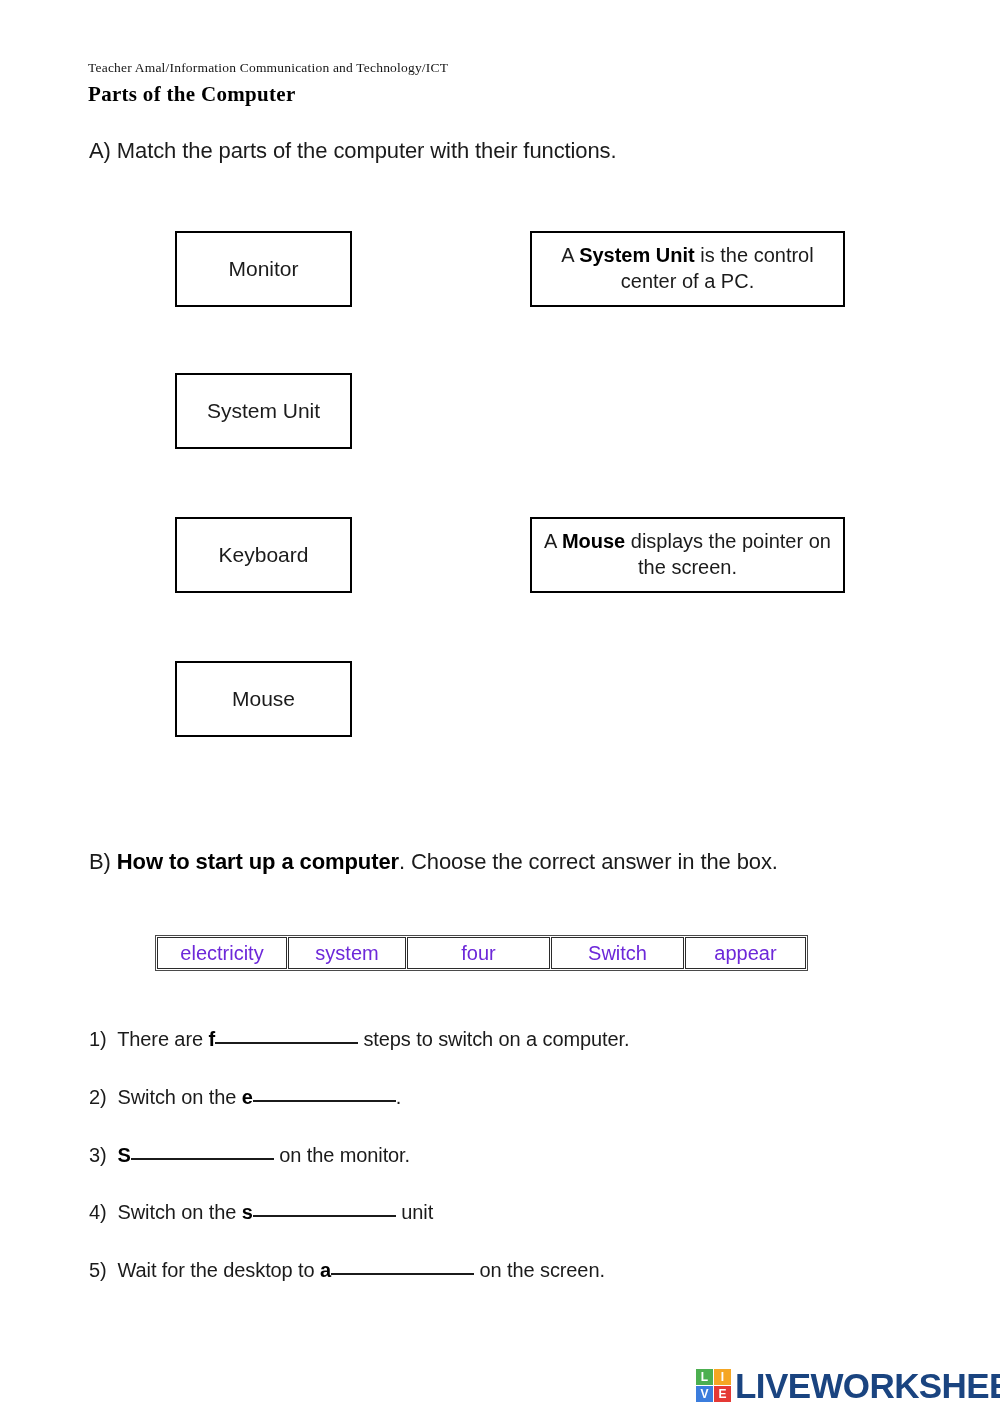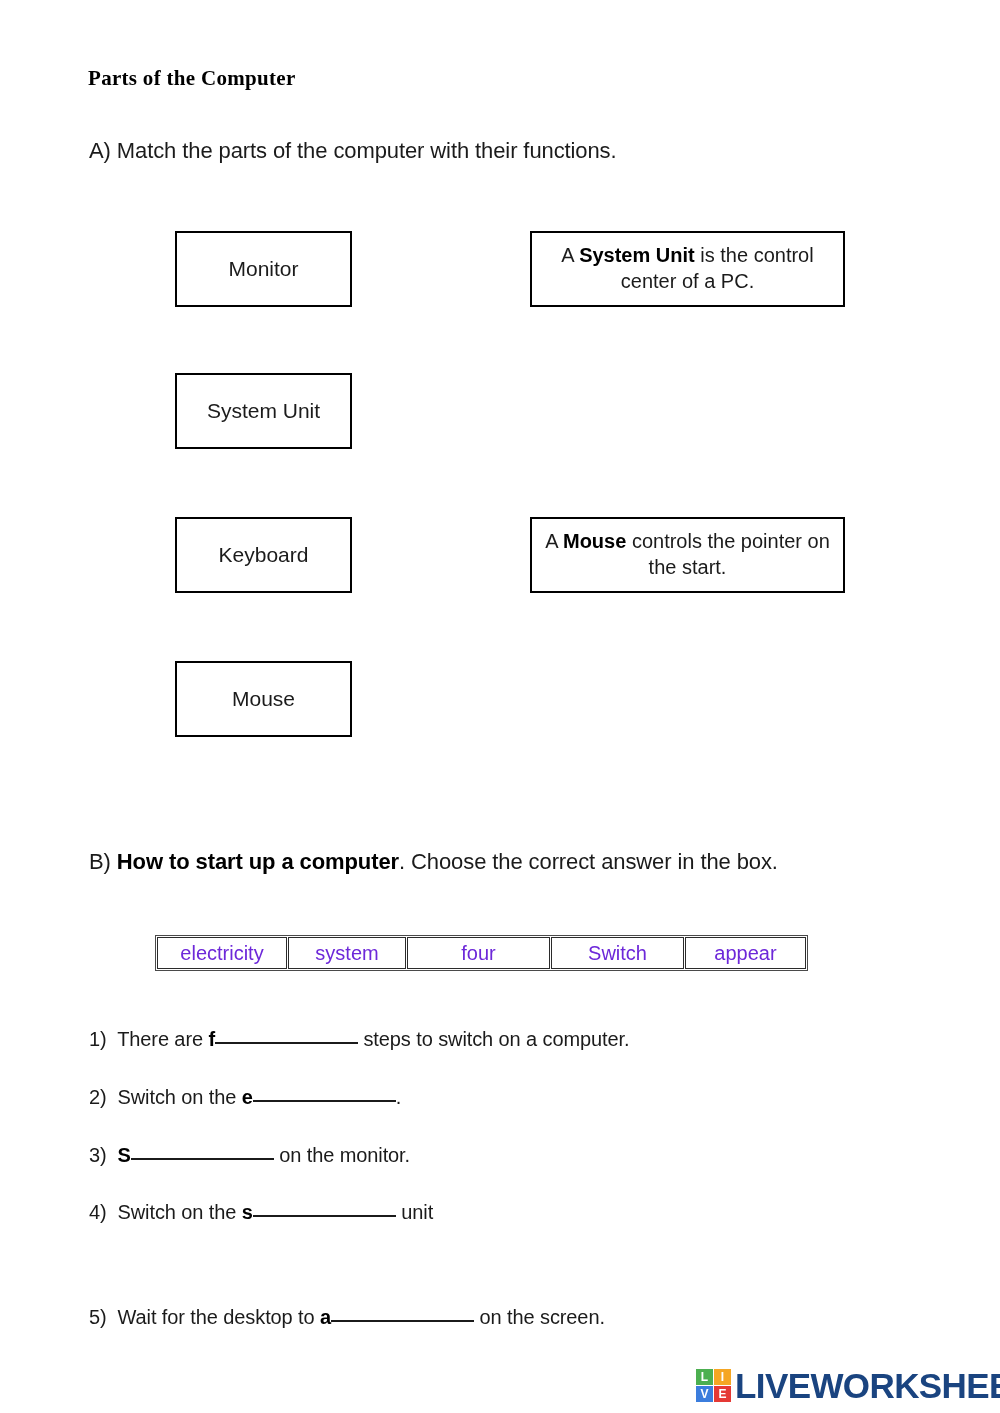--- a/index.html
+++ b/index.html
@@ -140,21 +140,21 @@
     border-bottom: 2px solid #1b1b1b;
     vertical-align: baseline;
     position: relative;
     top: -2px;
   }
   .blank-w { width: 143px; }
   #question-1 { top: 1028px; }
   #question-2 { top: 1086px; }
   #question-3 { top: 1144px; }
   #question-4 { top: 1201px; }
-  #question-5 { top: 1259px; margin-top: 47px; }
+  #question-5 { top: 1259px; }
 
   
   .lw-logo {
     position: absolute;
     left: 696px;
     top: 1368px;
     display: flex;
     align-items: center;
   }
   .lw-tiles {
@@ -178,20 +178,21 @@
     font-size: 35px;
     font-weight: bold;
     letter-spacing: -0.6px;
     line-height: 1;
   }
 </style>
 </head>
 <body>
 
 <div class="header-block">
+  <div class="teacher-line">Teacher Amal/Information Communication and Technology/ICT</div>
   <div class="doc-title">Parts of the Computer</div>
 </div>
 
 <div class="instruction" id="instruction-a">A) Match the parts of the computer with their functions.</div>
 
 <div class="match-area">
 
   <div class="match-box left-box row0">
     <span>Monitor</span>
   </div>
@@ -202,21 +203,21 @@
     <span>Keyboard</span>
   </div>
   <div class="match-box left-box row3">
     <span>Mouse</span>
   </div>
 
   <div class="match-box right-box row0">
     <span><span>A </span><b>System Unit</b><span> is the control center of a PC.</span></span>
   </div>
   <div class="match-box right-box row2">
-    <span><span>A </span><b>Mouse</b><span> controls the pointer on the start.</span></span>
+    <span><span>A </span><b>Mouse</b><span> displays the pointer on the screen.</span></span>
   </div>
 
 </div>
 
 <div class="instruction" id="instruction-b"><span>B)</span>&nbsp;<b>How to start up a computer</b><span>. Choose the correct answer in the box.</span></div>
 
 <div class="word-bank">
   <div class="word-cell wc-0">electricity</div>
   <div class="word-cell wc-1">system</div>
   <div class="word-cell wc-2">four</div>

